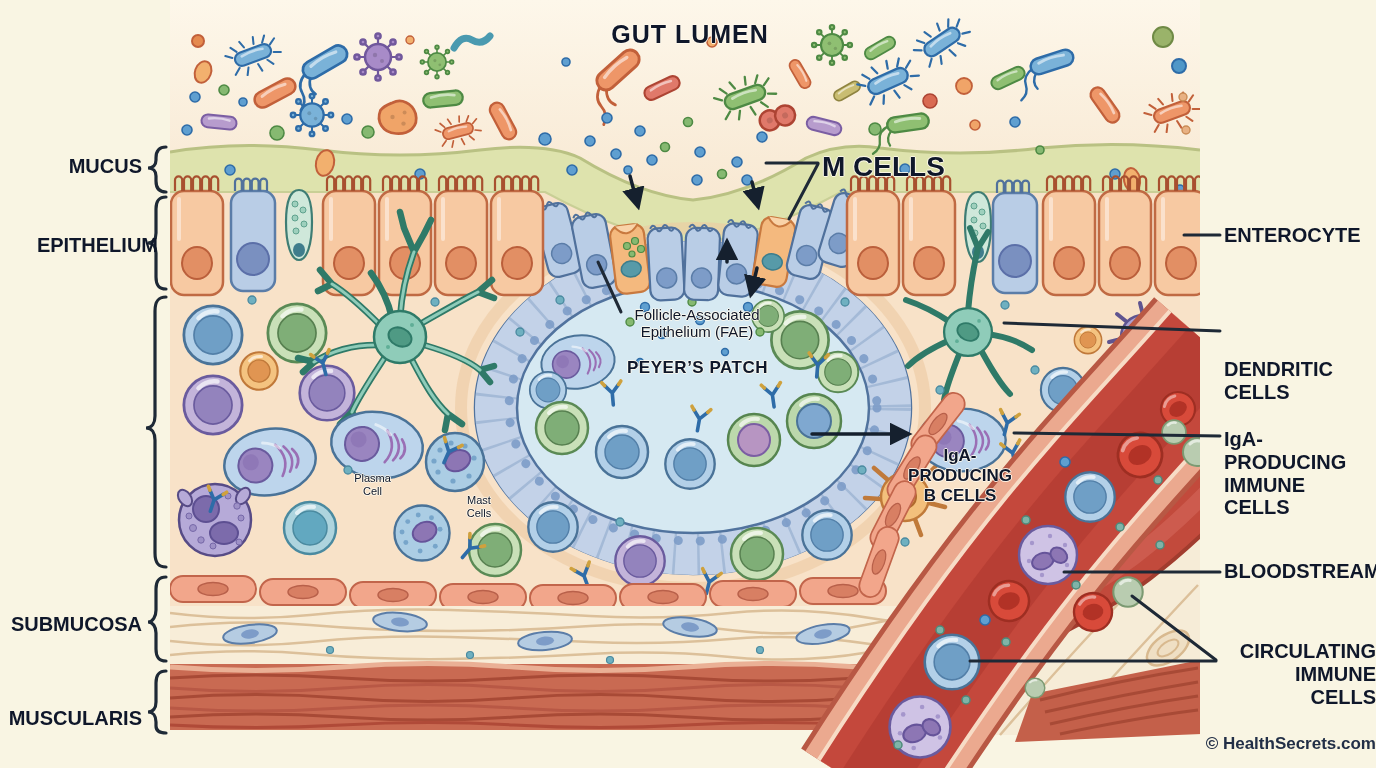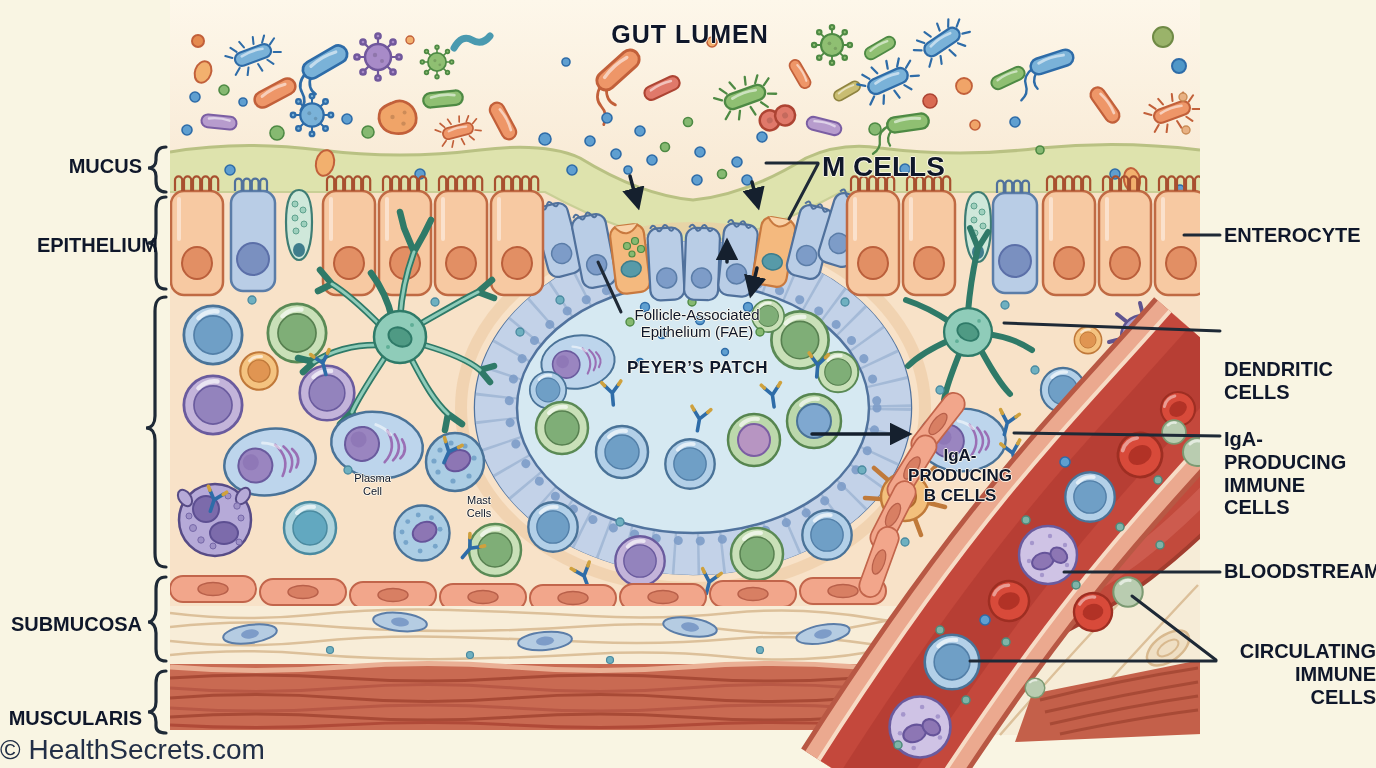--- a/index.html
+++ b/index.html
@@ -11,21 +11,21 @@
   .side{font-weight:bold;font-size:20px;}
   .left{width:142px;text-align:right;}
   .ann{text-shadow:0 1px 0 rgba(255,250,238,.85),0 -1px 0 rgba(255,250,238,.85),
        1px 0 0 rgba(255,250,238,.85),-1px 0 0 rgba(255,250,238,.85);}
   .title{font-weight:bold;font-size:25px;letter-spacing:1px;text-align:center;}
   .bold21{font-weight:bold;font-size:28px;}
   .bold23{font-weight:bold;font-size:17px;letter-spacing:.5px;text-align:center;}
   .reg19{font-weight:500;font-size:15px;text-align:center;}
   .reg17{font-weight:400;font-size:11px;text-align:center;}
   .semi16{font-weight:600;font-size:17px;text-align:center;line-height:1.18;}
-  .copy{font-weight:400;font-size:28px;text-align:left;color:#222f47;}
+  .copy{font-weight:700;font-size:17px;text-align:right;color:#222f47;}
 </style>
 </head>
 <body>
 
 <div class="canvas">
 <svg class="art" width="1376" height="768" viewBox="0 0 1376 768">
 <defs>
   <linearGradient id="lum" x1="0" y1="0" x2="0" y2="1">
     <stop offset="0" stop-color="#fdf7ea"></stop>
           <stop offset="1" stop-color="#f8e8d2"></stop>

